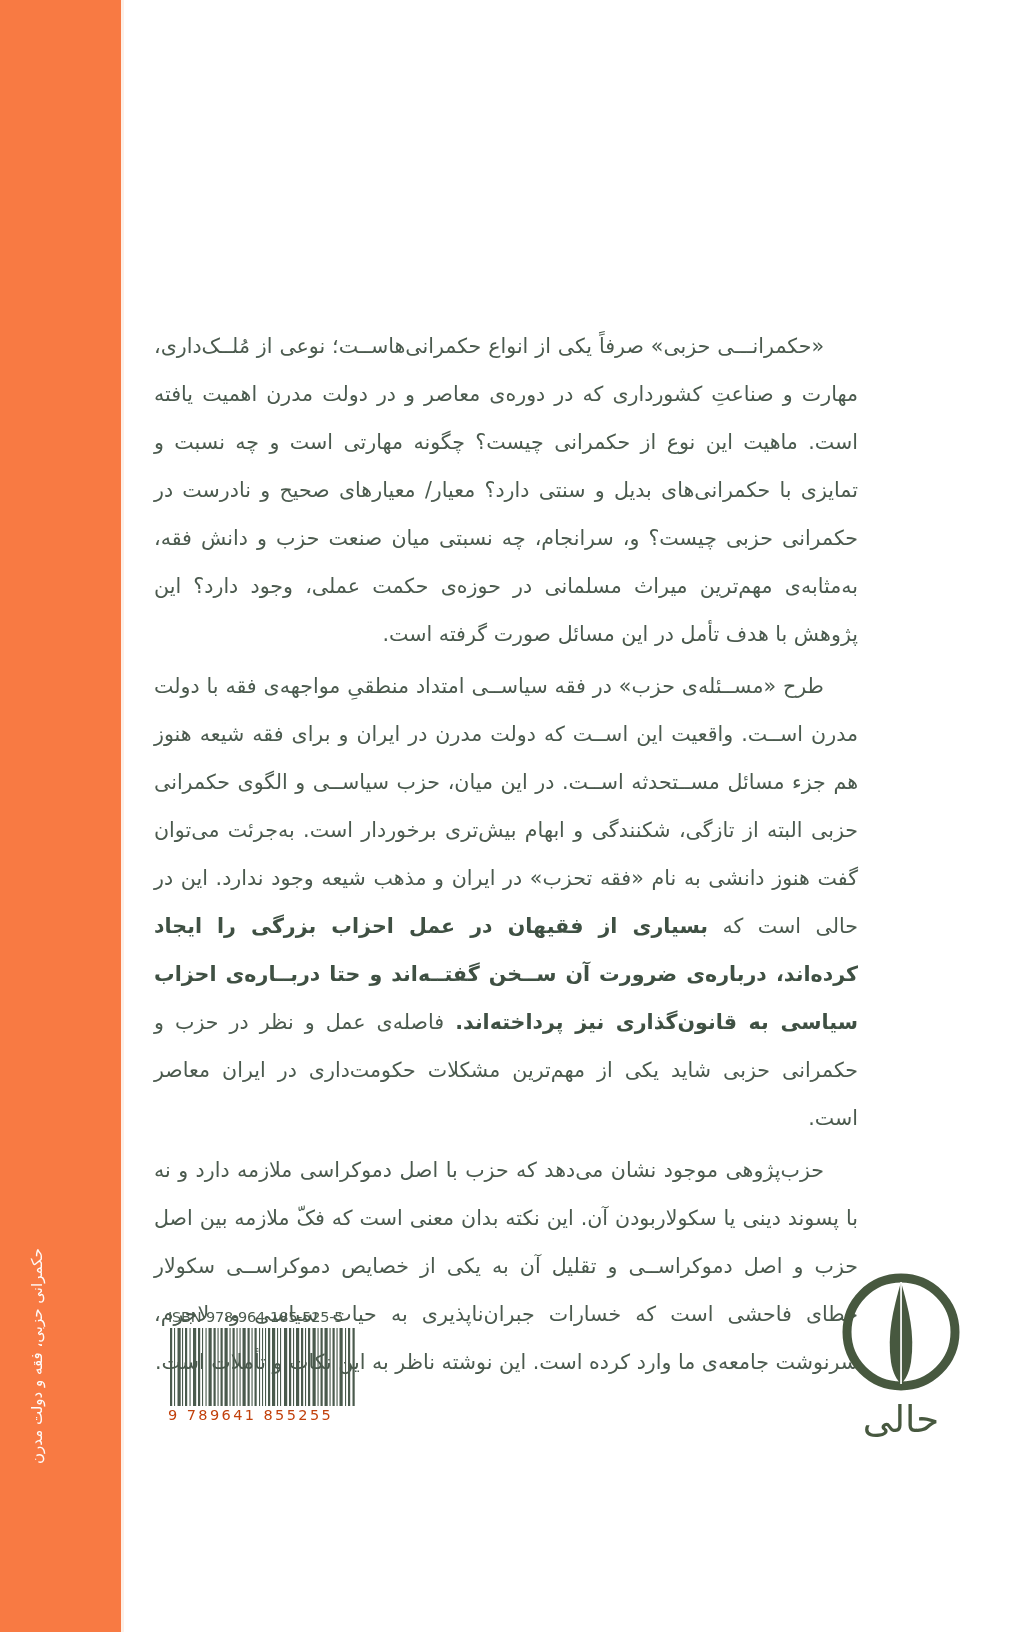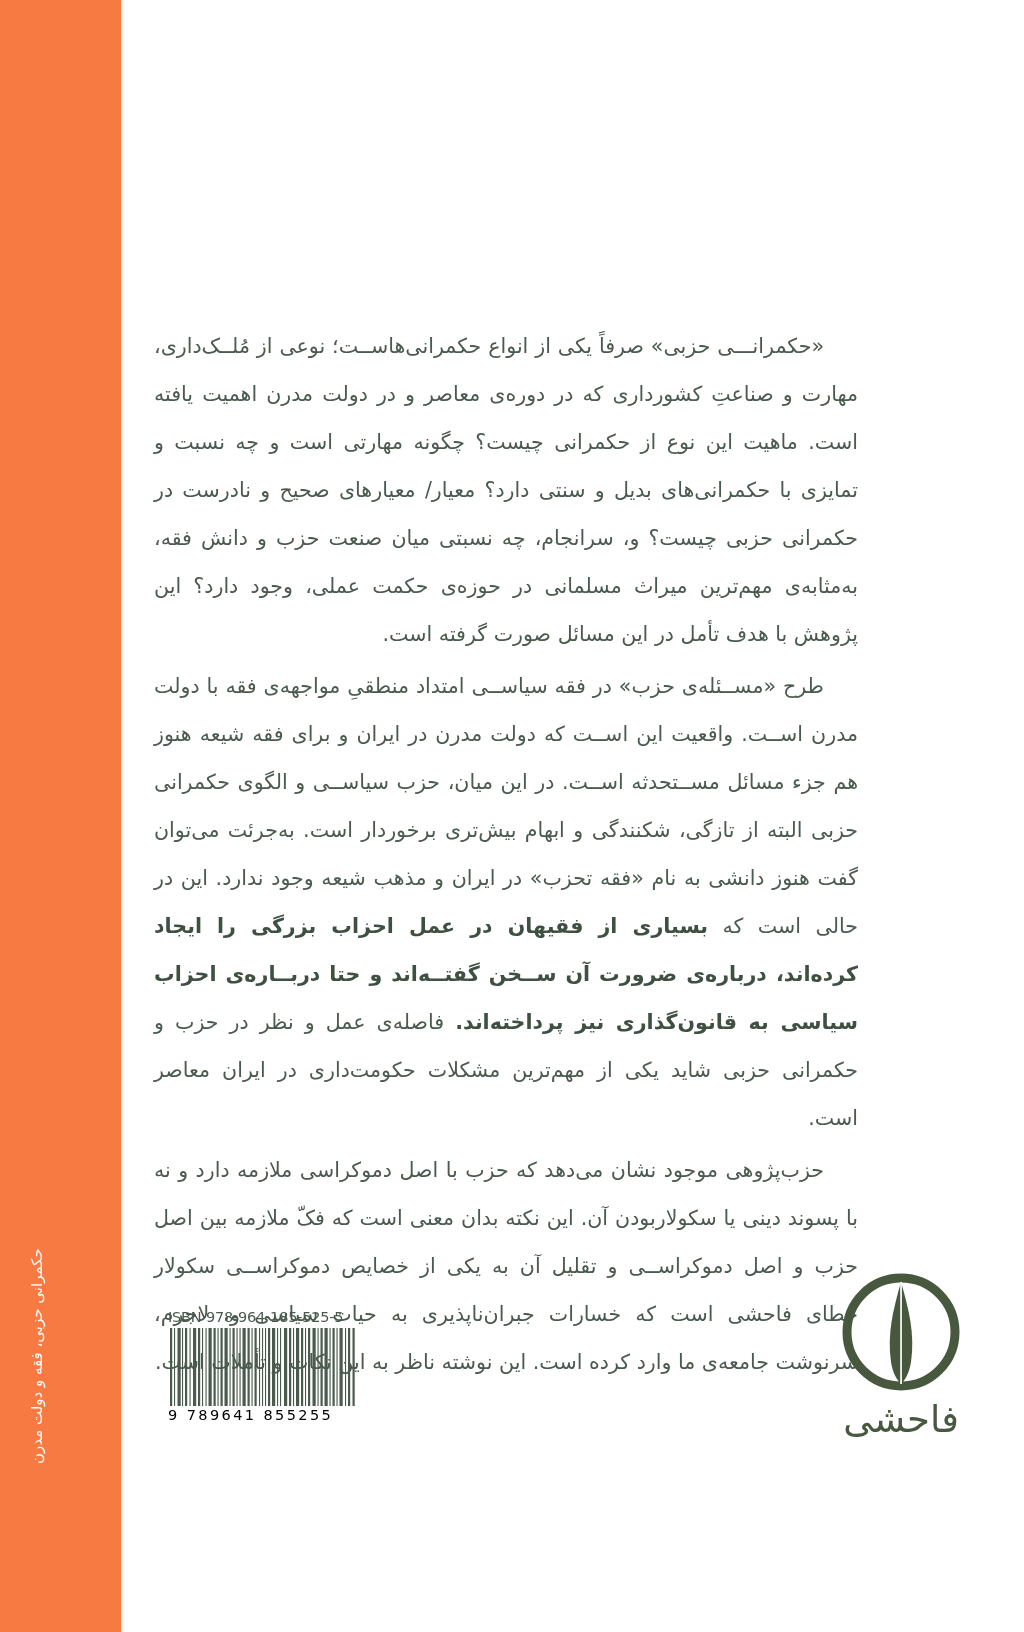--- a/index.html
+++ b/index.html
@@ -100,21 +100,21 @@
     white-space: nowrap;
   }
   #barcode {
     height: 78px;
     width: 188px;
     display: block;
   }
   #barcode-digits {
     font-family: "DejaVu Sans", sans-serif;
     font-size: 14.5px;
-    color: #000000;
+    color: #c2410c;
     letter-spacing: 2.4px;
     margin-top: 1px;
     white-space: nowrap;
   }
 
   
   #publisher {
     position: absolute;
     left: 826px;
     top: 1266px;
@@ -201,16 +201,16 @@
     </svg>
     <div id="barcode-digits">9 789641 855255</div>
   </div>
 
   <div id="publisher">
     <svg id="logo-mark" width="132" height="132" viewBox="0 0 132 132" aria-hidden="true">
       <circle cx="66" cy="66" r="54" fill="none" stroke="#47583f" stroke-width="9"></circle>
       <path d="M66 16 C74 44 80 68 76 96 C74 108 70 114 66 118 C62 114 58 108 56 96 C52 68 58 44 66 16 Z" fill="#47583f"></path>
       <rect x="65.2" y="16" width="1.7" height="102" fill="#ffffff"></rect>
     </svg>
-    <div id="publisher-name">فاحشی</div>
+    <div id="publisher-name">حالی</div>
   </div>
 
 </div>
 
 </body></html>

